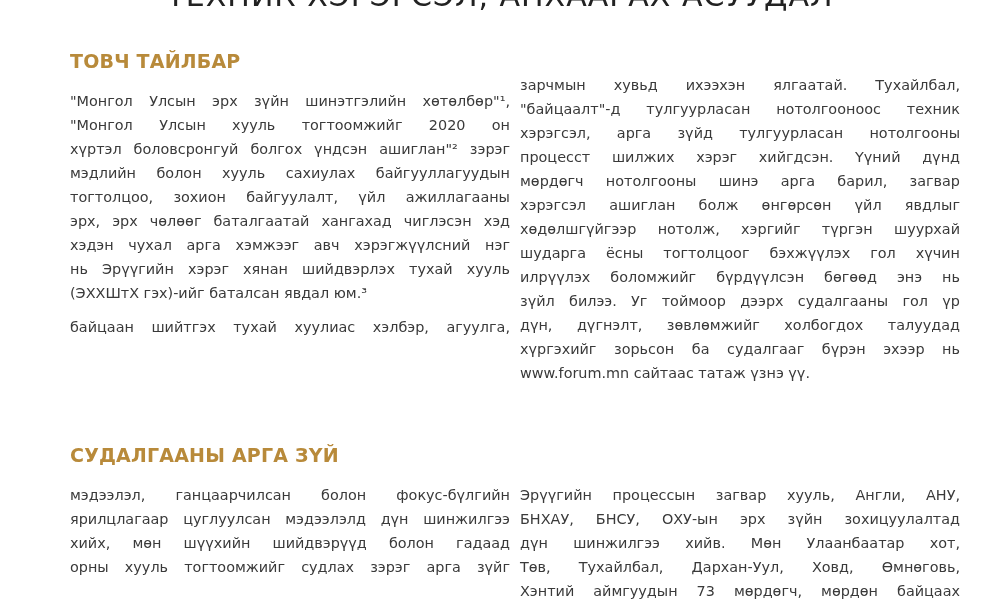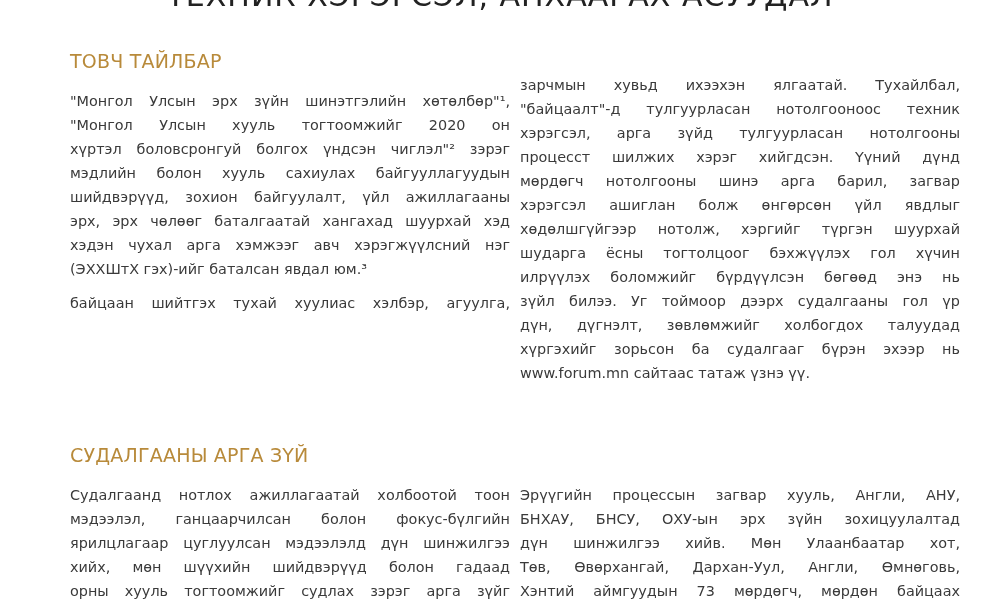--- a/index.html
+++ b/index.html
@@ -17,21 +17,21 @@
     font-size:30px; letter-spacing:1px;
     color:#222;
     white-space:nowrap;
   }
   .section-heading {
     position:absolute;
     font-family:"DejaVu Sans", sans-serif;
     font-size:19px;
     color:#b88a3a;
     letter-spacing:0.2px;
-    margin:0; font-weight:normal;
+    margin:0; font-weight:bold;
   }
   .col {
     position:absolute;
     width:440px;
     font-size:14.4px;
     line-height:24px;
     text-align:justify;
     color:#3a3a3a;
   }
   .col p { margin:0 0 10px 0; }
@@ -42,25 +42,26 @@
 <body>
 
 <div class="top-title">ТЕХНИК ХЭРЭГСЭЛ, АНХААРАХ АСУУДАЛ</div>
 
 <h2 class="section-heading" style="left:70px; top:50px;">ТОВЧ ТАЙЛБАР</h2>
 
 <div class="col" style="left:70px; top:89px;">
   <p>
     <span class="line">"Монгол Улсын эрх зүйн шинэтгэлийн хөтөлбөр"¹,</span>
     <span class="line">"Монгол Улсын хууль тогтоомжийг 2020 он</span>
-    <span class="line">хүртэл боловсронгуй болгох үндсэн чиглэл"² зэрэг</span>
+    <span class="line">хүртэл боловсронгуй болгох үндсэн ашиглан"² зэрэг</span>
     <span class="line">мэдлийн болон хууль сахиулах байгууллагуудын</span>
-    <span class="line">шийдвэрүүд, зохион байгуулалт, үйл ажиллагааны</span>
-    <span class="line">эрх, эрх чөлөөг баталгаатай хангахад шуурхай хэд</span>
+    <span class="line">тогтолцоо, зохион байгуулалт, үйл ажиллагааны</span>
+    <span class="line">эрх, эрх чөлөөг баталгаатай хангахад чиглэсэн хэд</span>
     <span class="line">хэдэн чухал арга хэмжээг авч хэрэгжүүлсний нэг</span>
+    <span class="line">нь Эрүүгийн хэрэг хянан шийдвэрлэх тухай хууль</span>
     <span class="line last">(ЭХХШтХ гэх)-ийг баталсан явдал юм.³</span>
   </p>
   <p>
     <span class="line">байцаан шийтгэх тухай хуулиас хэлбэр, агуулга,</span>
   </p>
 </div>
 
 <div class="col" style="left:520px; top:73px;">
   <p>
     <span class="line">зарчмын хувьд ихээхэн ялгаатай. Тухайлбал,</span>
@@ -76,29 +77,28 @@
     <span class="line">дүн, дүгнэлт, зөвлөмжийг холбогдох талуудад</span>
     <span class="line">хүргэхийг зорьсон ба судалгааг бүрэн эхээр нь</span>
     <span class="line last">www.forum.mn сайтаас татаж үзнэ үү.</span>
   </p>
 </div>
 
 <h2 class="section-heading" style="left:70px; top:444px;">СУДАЛГААНЫ АРГА ЗҮЙ</h2>
 
 <div class="col" style="left:70px; top:483px;">
   <p>
-    <span class="line">Судалгаанд нотлох ажиллагаатай холбоотой тоон</span>
     <span class="line">мэдээлэл, ганцаарчилсан болон фокус-бүлгийн</span>
     <span class="line">ярилцлагаар цуглуулсан мэдээлэлд дүн шинжилгээ</span>
     <span class="line">хийх, мөн шүүхийн шийдвэрүүд болон гадаад</span>
     <span class="line">орны хууль тогтоомжийг судлах зэрэг арга зүйг</span>
   </p>
 </div>
 
 <div class="col" style="left:520px; top:483px;">
   <p>
     <span class="line">Эрүүгийн процессын загвар хууль, Англи, АНУ,</span>
     <span class="line">БНХАУ, БНСУ, ОХУ-ын эрх зүйн зохицуулалтад</span>
     <span class="line">дүн шинжилгээ хийв. Мөн Улаанбаатар хот,</span>
-    <span class="line">Төв, Өвөрхангай, Дархан-Уул, Англи, Өмнөговь,</span>
+    <span class="line">Төв, Тухайлбал, Дархан-Уул, Ховд, Өмнөговь,</span>
     <span class="line">Хэнтий аймгуудын 73 мөрдөгч, мөрдөн байцаах</span>
   </p>
 </div>
 
 </body></html>

